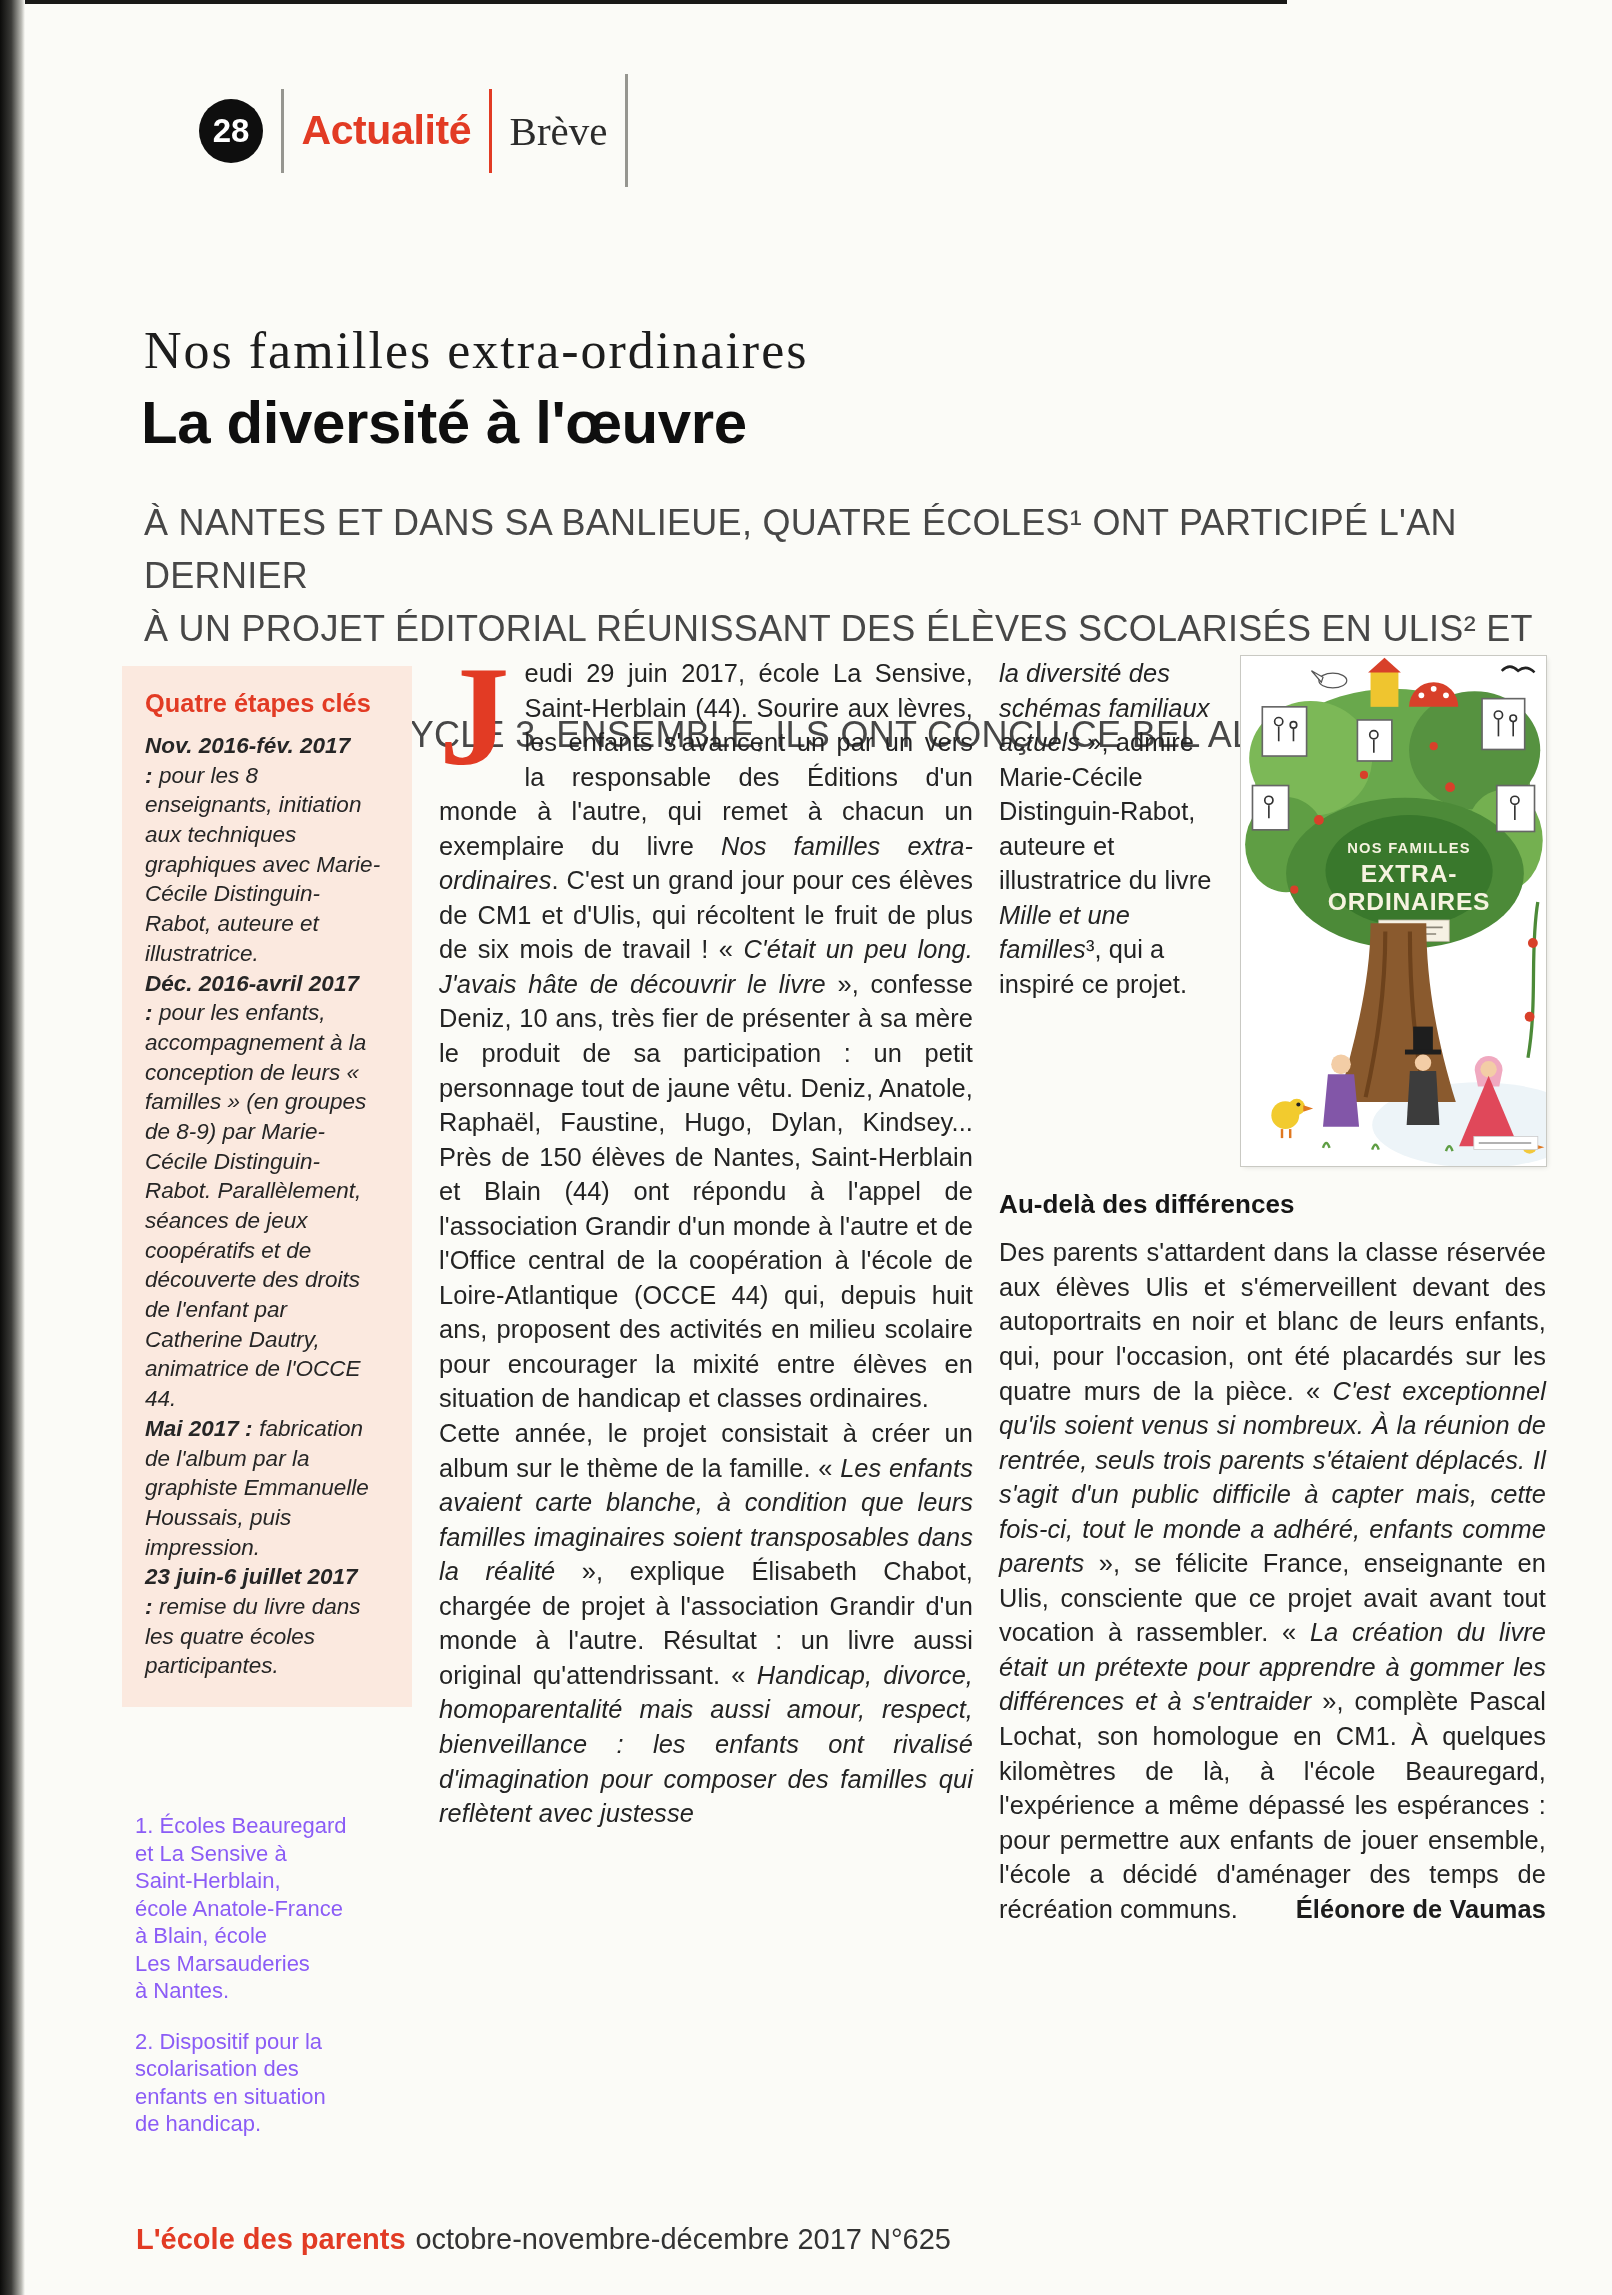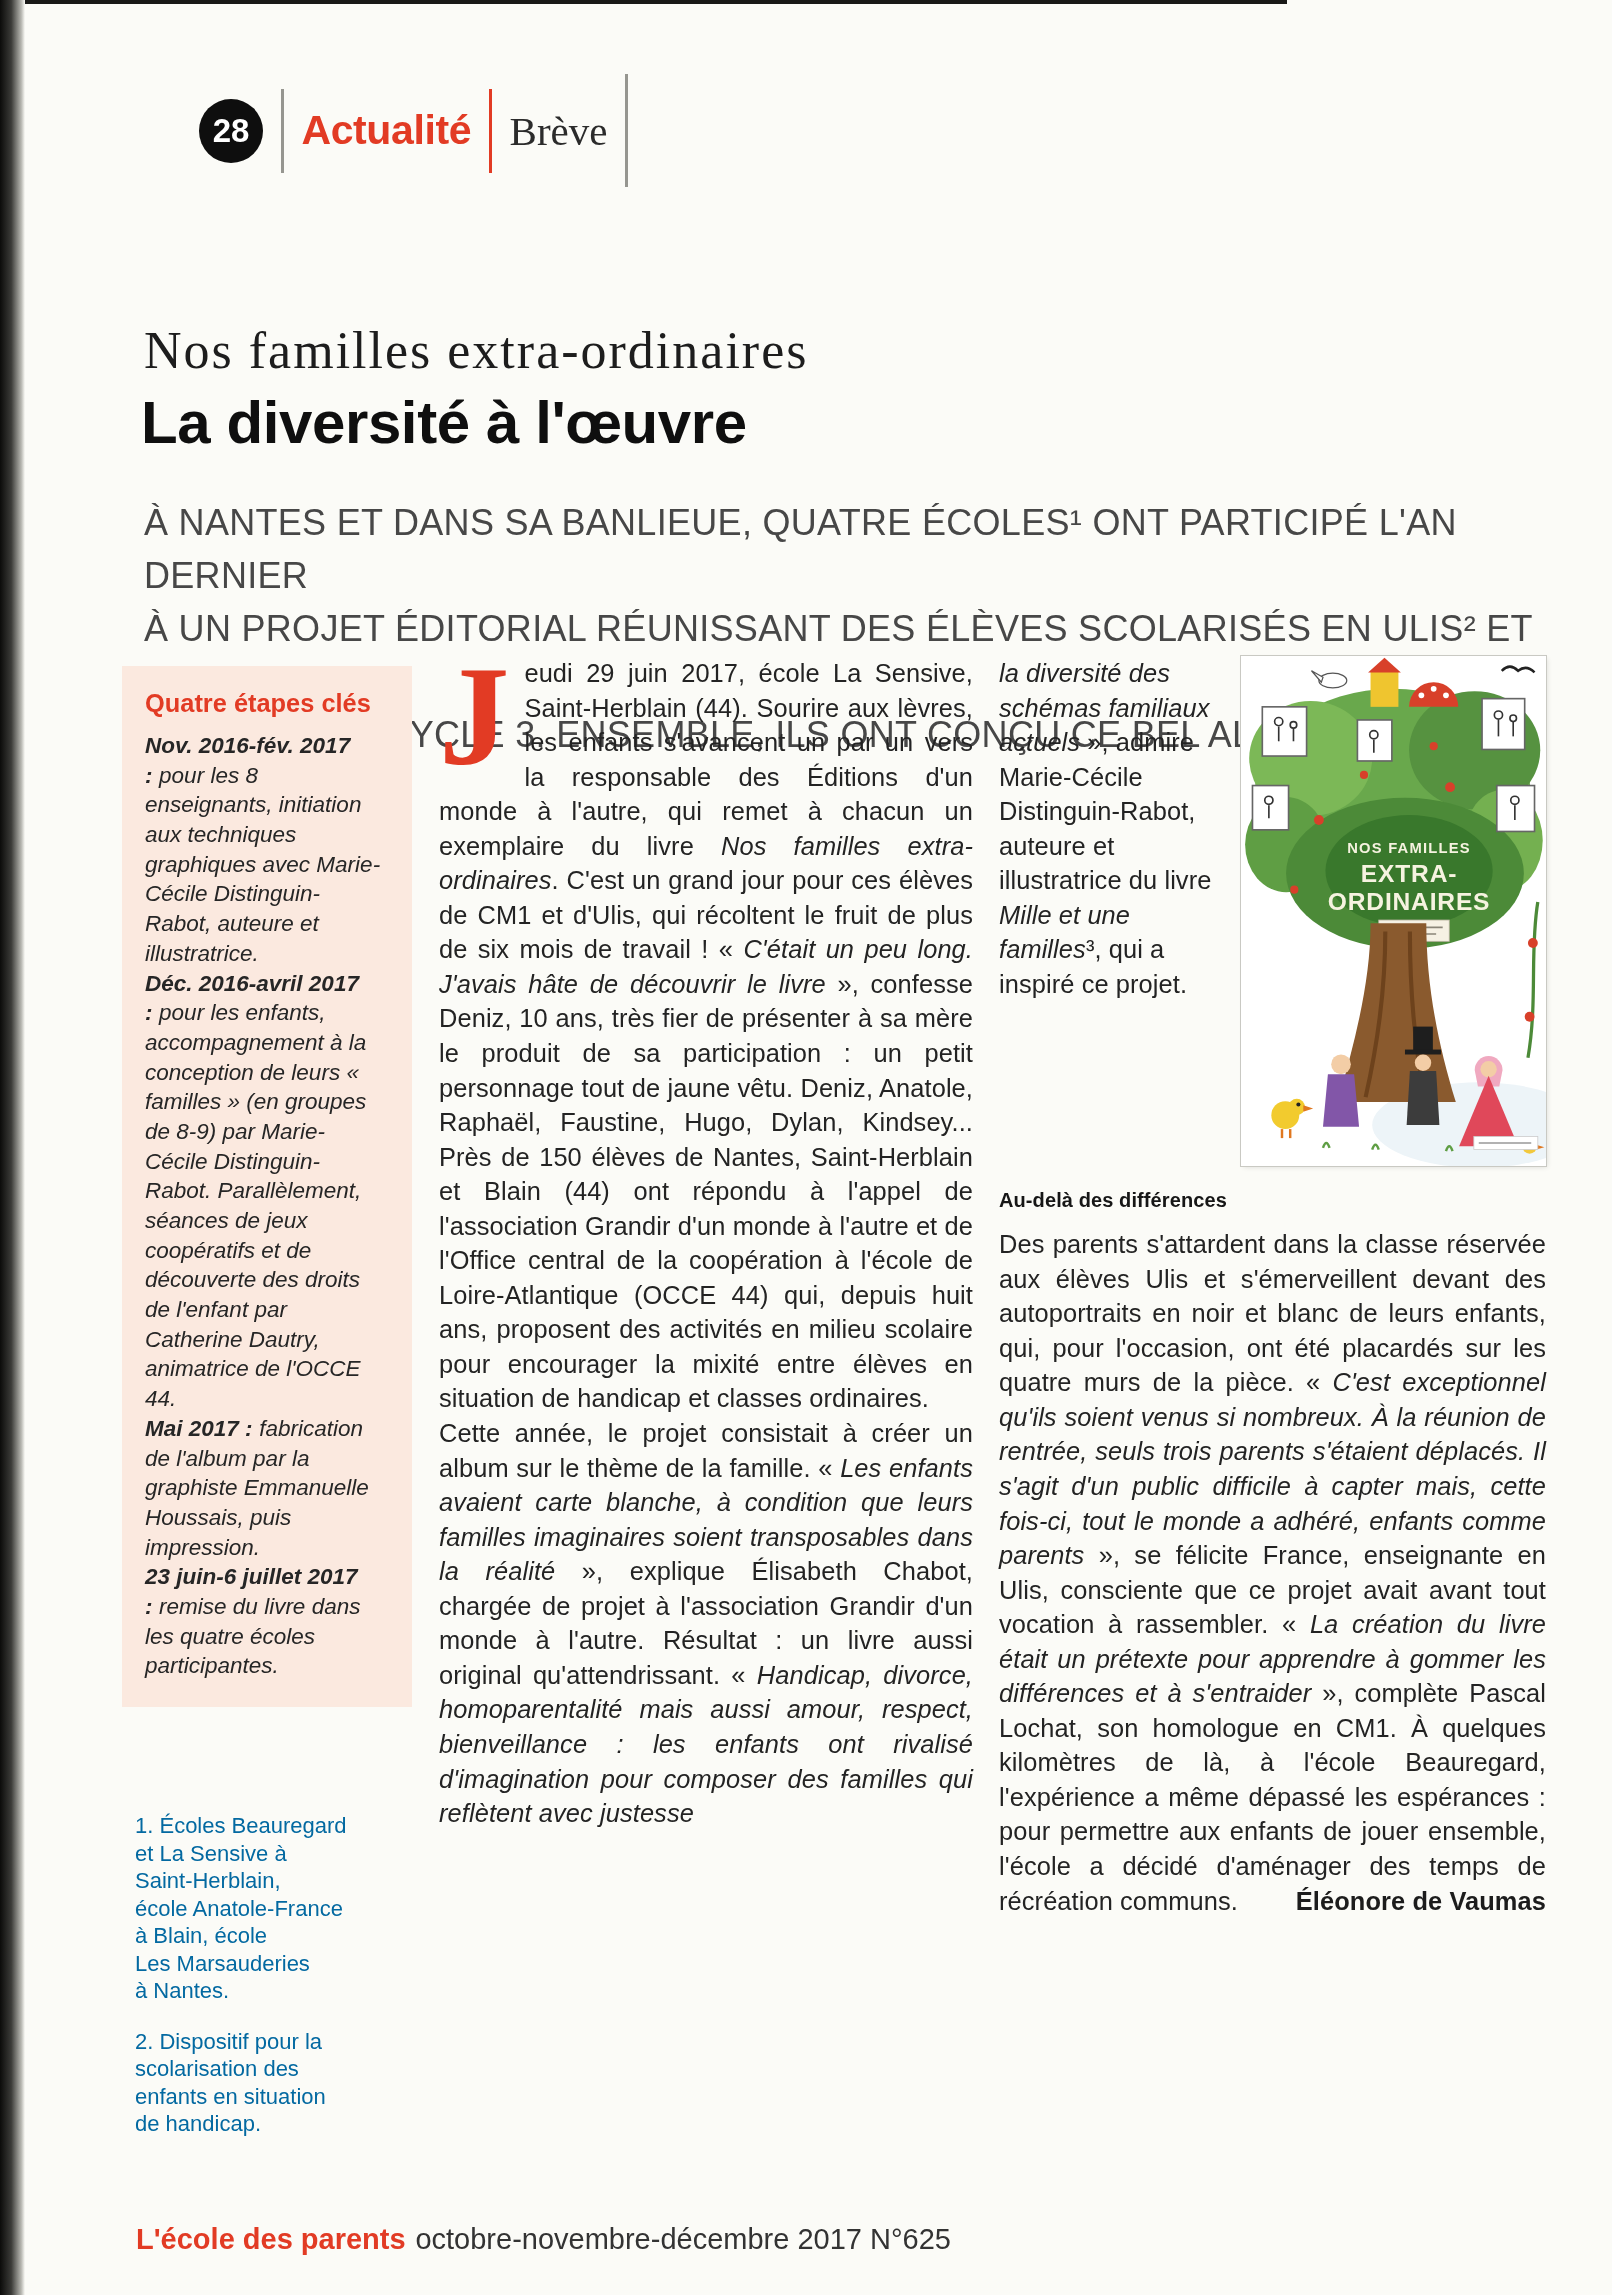--- a/index.html
+++ b/index.html
@@ -27,37 +27,37 @@
   .standfirst { position: absolute; left: 144px; top: 497px; width: 1442px; font-size: 36px;
     line-height: 1.47; color: #474747; white-space: pre-line; letter-spacing: 0.3px; }
 
   
   .col-left { position: absolute; left: 122px; top: 666px; width: 290px; }
   .sb-box { background: #fbe9df; padding: 23px 26px 26px 23px; }
   .sb-title { color: #e23b24; font-size: 25.4px; font-weight: bold; margin-bottom: 13px; }
   .sb-entry { font-style: italic; font-size: 22.5px; line-height: 1.32; color: #262626; }
   .sb-lead { font-weight: bold; margin-right: 6.6px; }
   .footnotes { margin-top: 105px; padding-left: 13px; }
-  .footnote { font-size: 22px; line-height: 1.25; color: #0369a1; white-space: pre-line; margin-bottom: 23px; }
+  .footnote { font-size: 22px; line-height: 1.25; color: #8b5cf6; white-space: pre-line; margin-bottom: 23px; }
 
   
   .col-mid { position: absolute; left: 439px; top: 656px; width: 534px; font-size: 25.4px;
     line-height: 1.36; text-align: justify; color: #232323; letter-spacing: 0.1px; }
   .col-mid p { margin: 0; }
   .dropcap { float: left; font-family: "Liberation Serif", serif; font-weight: bold; color: #e23b24;
     font-size: 141px; line-height: 0.74; padding: 8.2px 14.8px 0 0; }
   .it { font-style: italic; }
 
   
   .col-right { position: absolute; left: 999px; top: 656px; width: 547px; font-size: 25.4px;
     line-height: 1.36; color: #232323; letter-spacing: 0.1px; }
   .cover { float: right; width: 305px; height: 510px; margin: 0 0 21px 16.4px; background: #fff;
     outline: 0.8px solid #c9c9c3; box-shadow: 1.6px 1.6px 4.9px rgba(0,0,0,0.12); }
   .cover-side { text-align: left; }
-  .subhead { clear: both; font-weight: bold; font-size: 20px; color: #161616; margin: 4.9px 0 13px; }
+  .subhead { clear: both; font-weight: bold; font-size: 26px; color: #161616; margin: 4.9px 0 13px; }
   .col-right .body { text-align: justify; }
   .byline { text-align: right; font-weight: bold; margin-top: -34px; color: #1c1c1c; }
 
   
   .cv-top { font: 700 18px "Liberation Sans", sans-serif; fill: #f6f3e0; letter-spacing: 1.5px; }
   .cv-main { font: 700 30px "Liberation Sans", sans-serif; fill: #f6f3e0; letter-spacing: 1px; }
 
   
   .footer { position: absolute; left: 136px; top: 2223px; font-size: 29px; color: #333; }
   .footer .mag { color: #e23b24; font-weight: bold; margin-right: 9.8px; }

